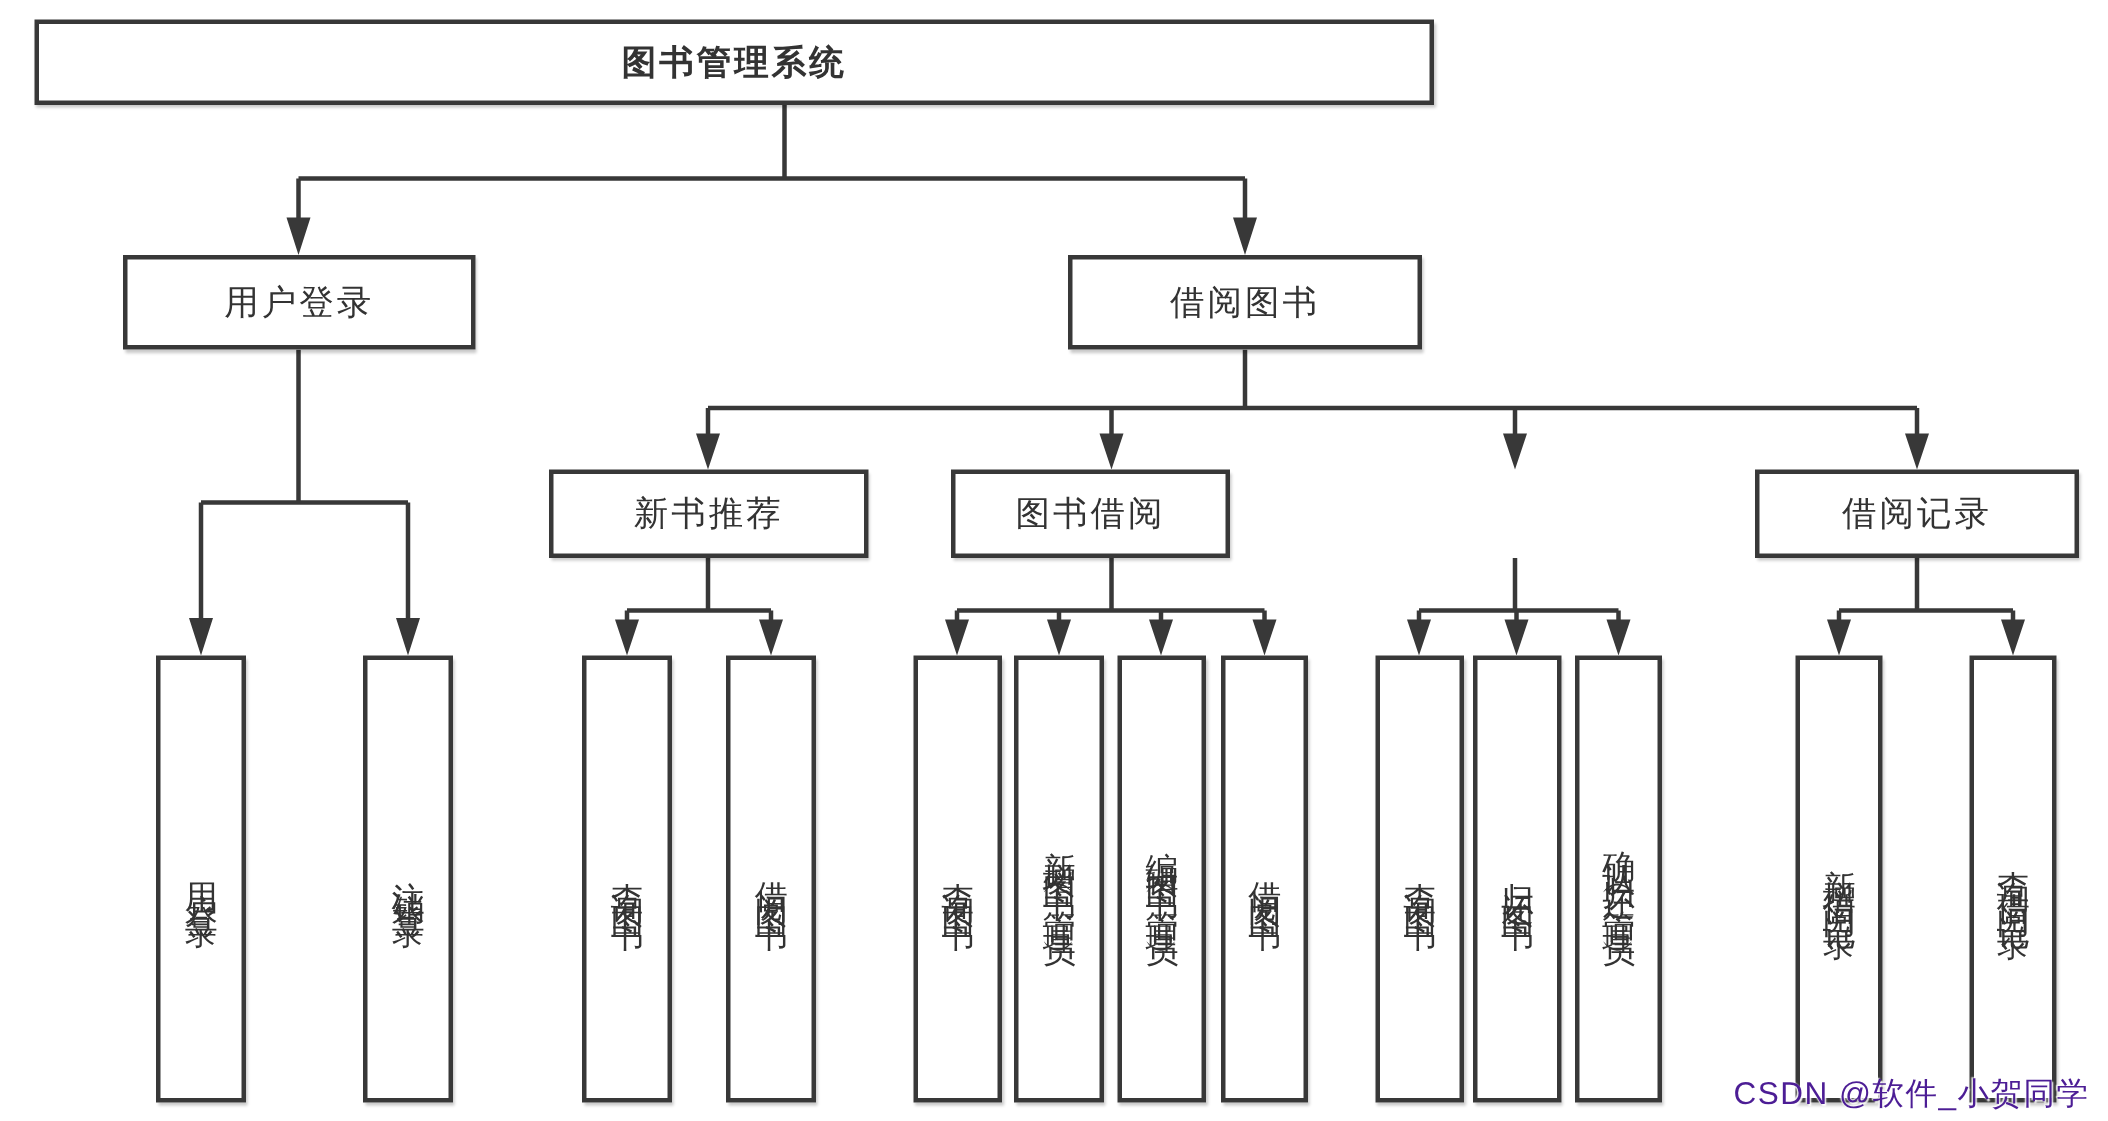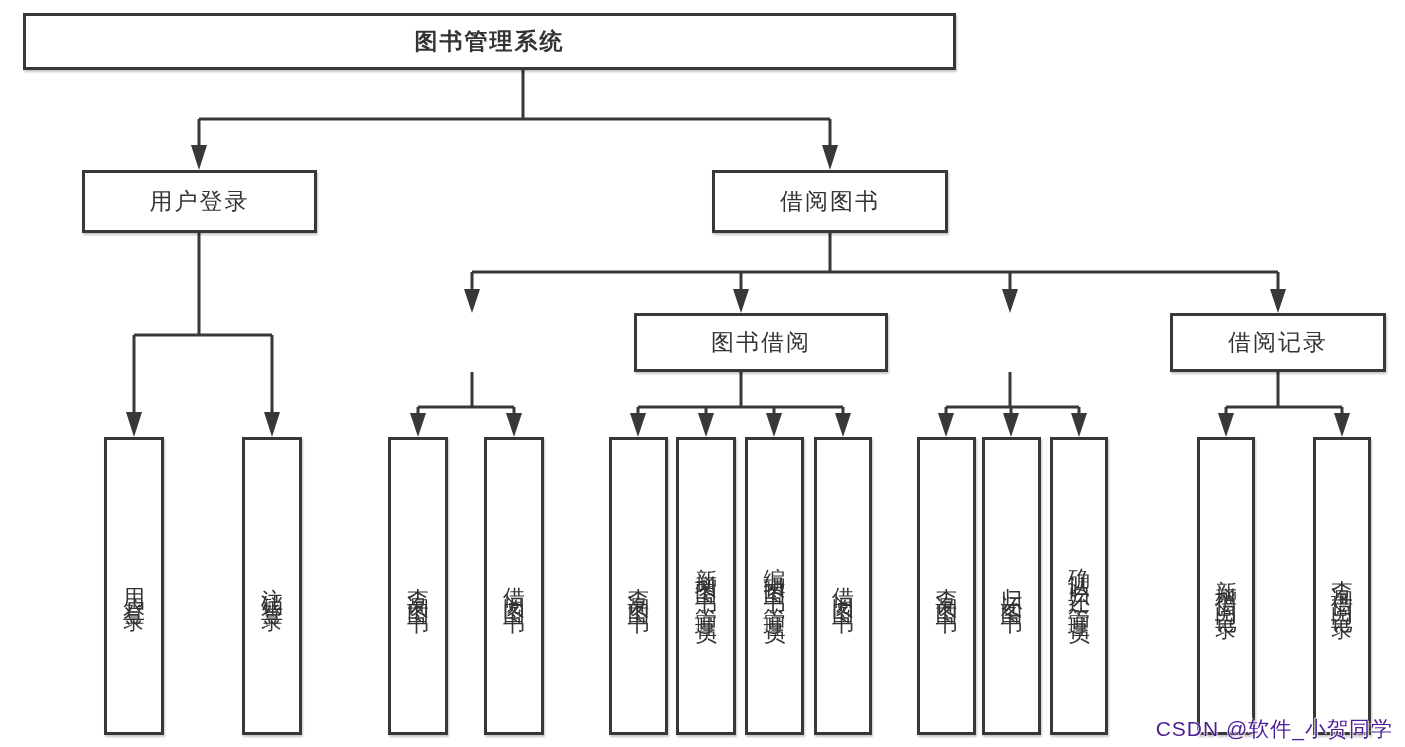--- a/index.html
+++ b/index.html
@@ -97,21 +97,24 @@
     <span>图书管理系统</span>
   </div>
 
   <div class="hnode" style="left:82px; top:170px; width:235px; height:63px;">
     <span>用户登录</span>
   </div>
   <div class="hnode" style="left:712px; top:170px; width:236px; height:63px;">
     <span>借阅图书</span>
   </div>
 
-  <div class="hnode" style="left:634px; top:313px; width:254px; height:59px;">
+  <div class="hnode" style="left:366px; top:313px; width:213px; height:59px;">
+    <span>新书推荐</span>
+  </div>
+  <div class="hnode" style="left:634px; top:313px; width:186px; height:59px;">
     <span>图书借阅</span>
   </div>
   <div class="hnode" style="left:1170px; top:313px; width:216px; height:59px;">
     <span>借阅记录</span>
   </div>
 
   <div class="vnode" style="left:104px; width:60px;">
     <span class="vlabel">用户登录</span>
   </div>
   <div class="vnode" style="left:242px; width:60px;">

